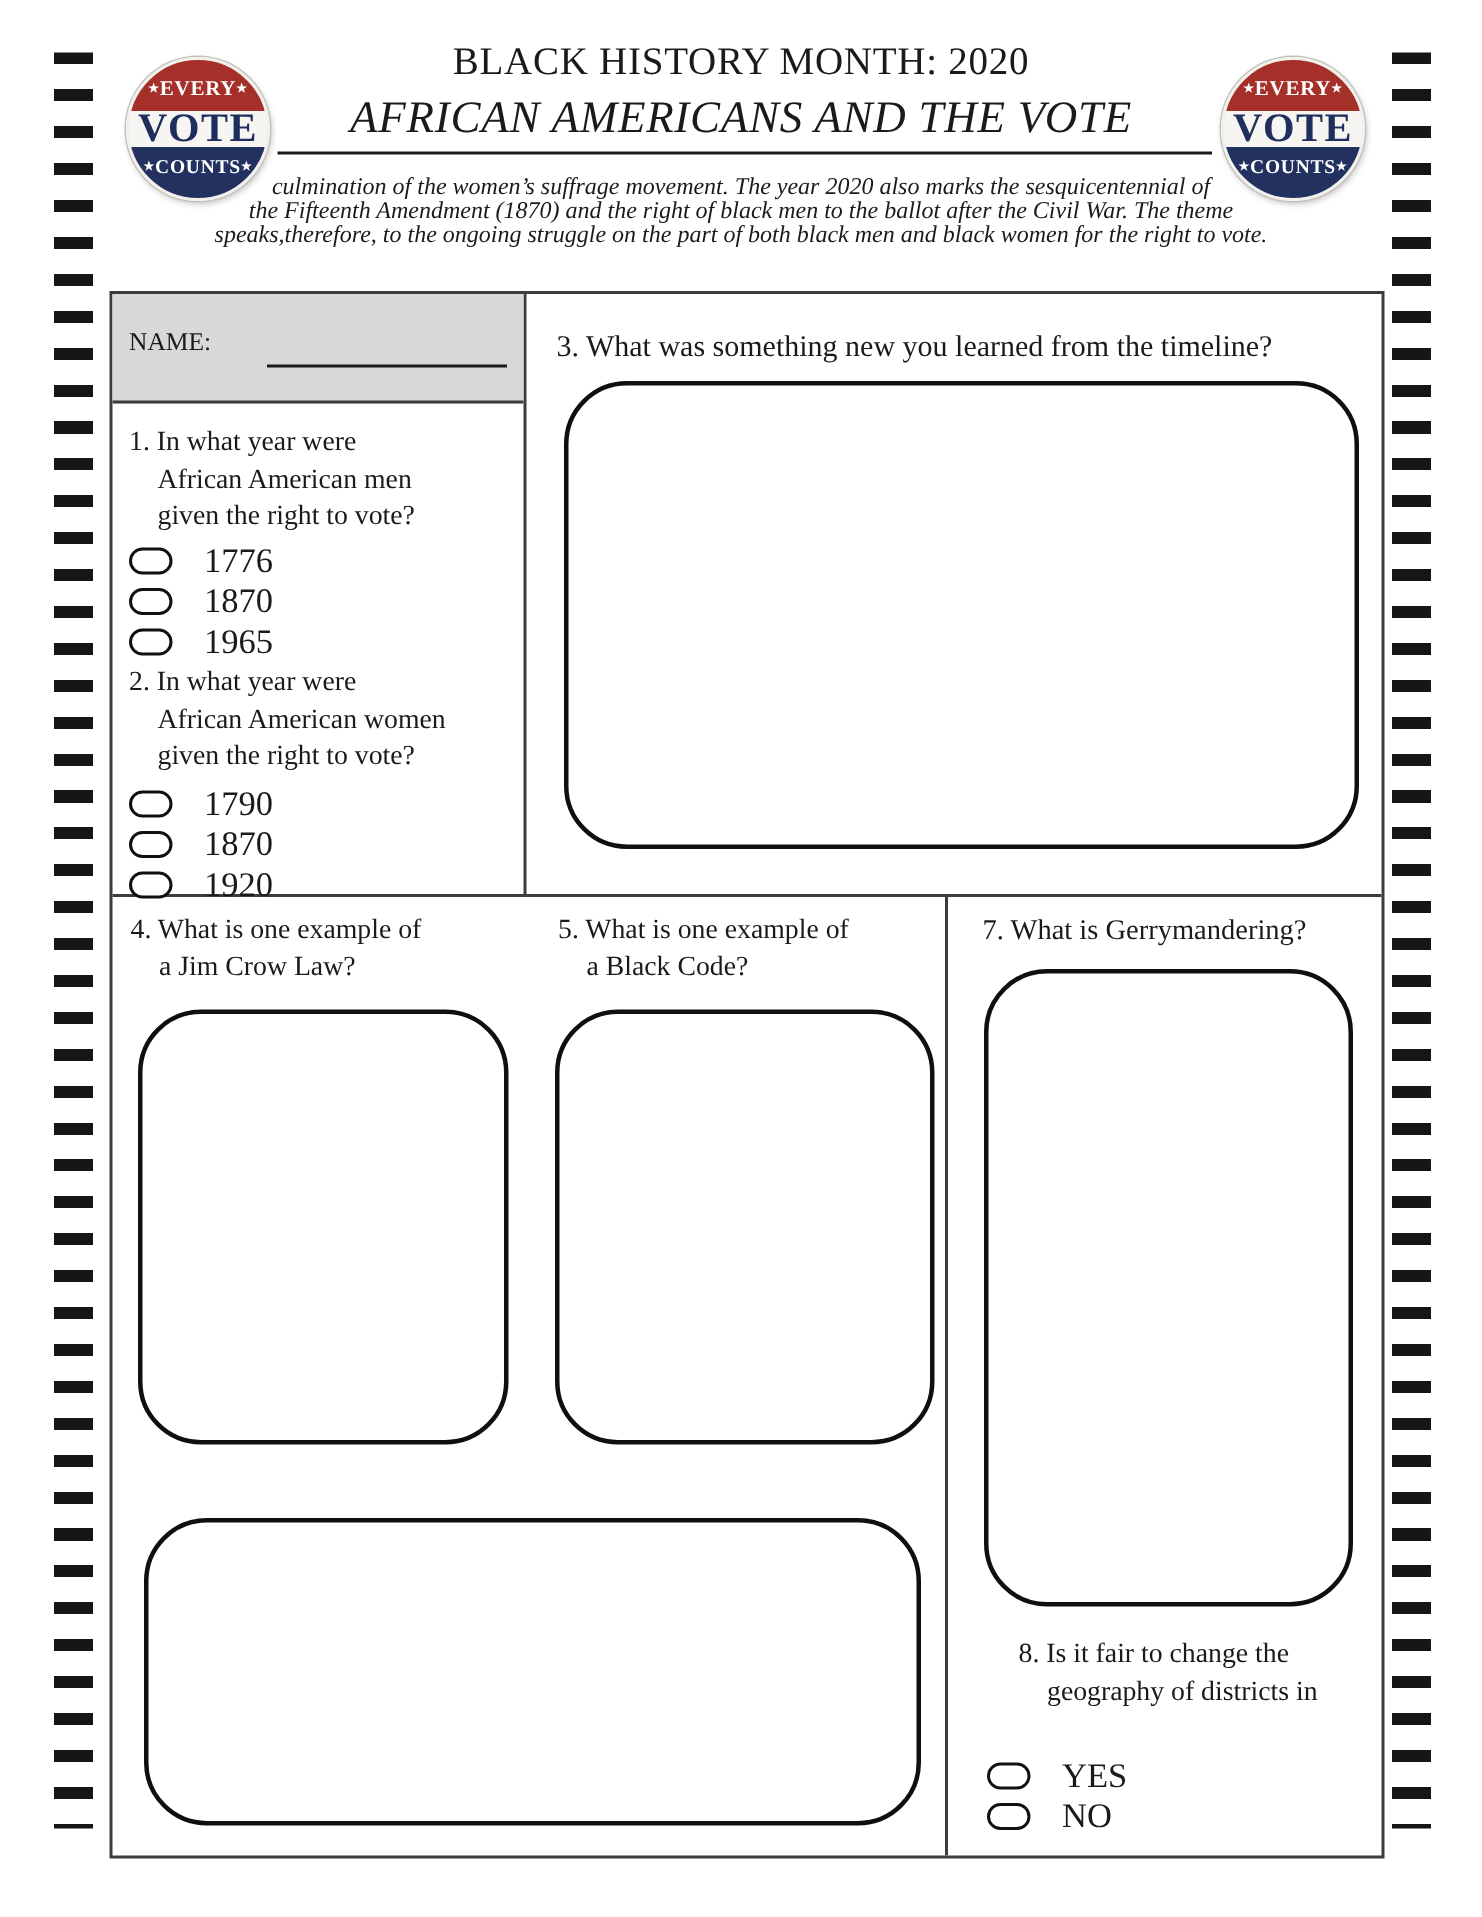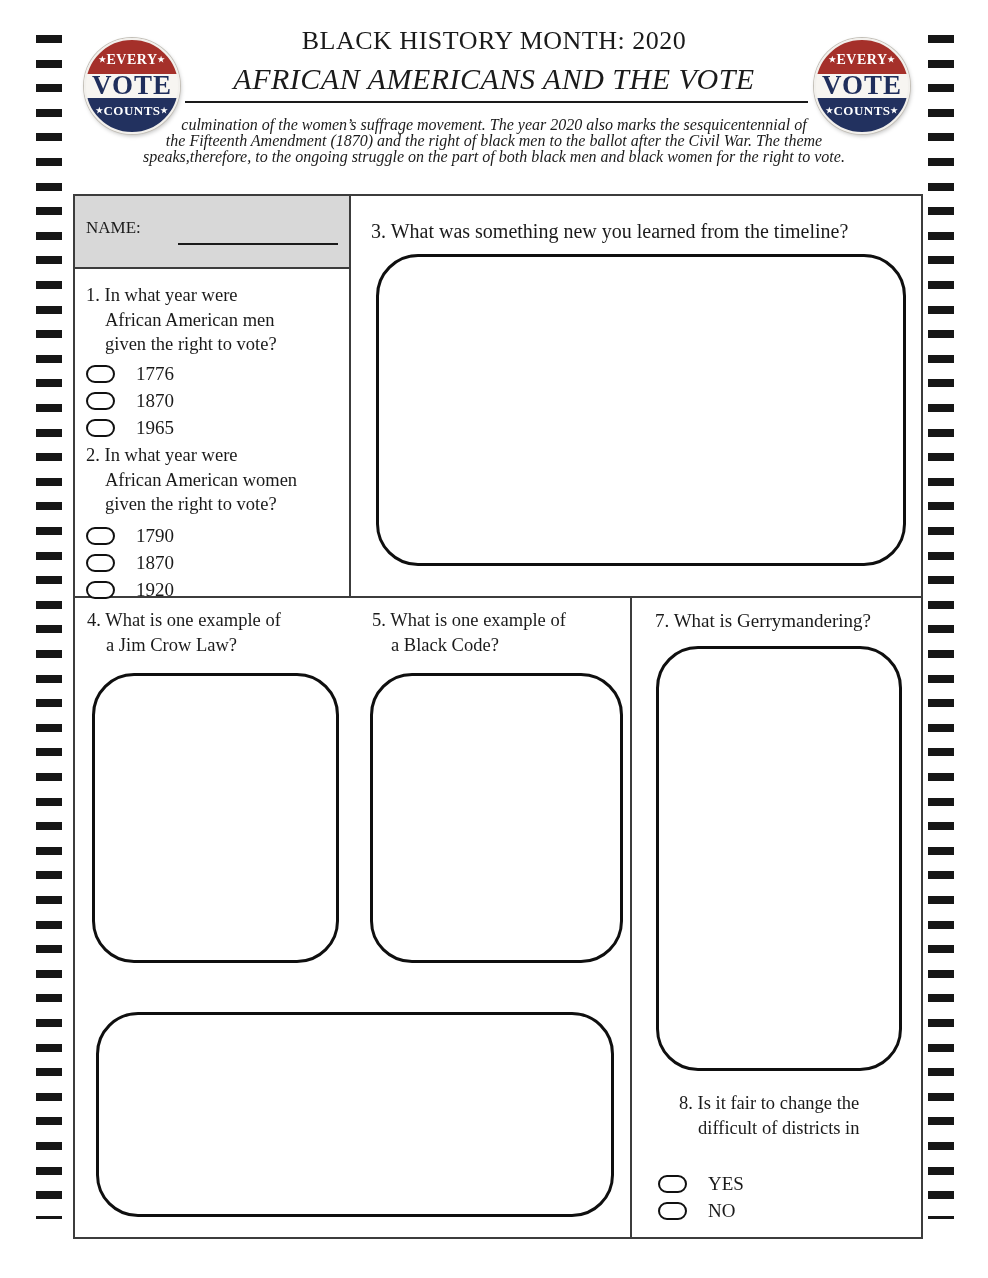--- a/index.html
+++ b/index.html
@@ -69,21 +69,21 @@
 
   .options { position:absolute; }
   .q1-options { left:11px;  top:164px; }
   .q2-options { left:11px;  top:326px; }
   .q8-options { left:583px; top:974px; }
   .opt-row { display:flex; align-items:center; height:27px; }
   .oval {
     width:29px; height:18px; background:#fff;
     border:2.5px solid #101010; border-radius:10px; box-sizing:border-box; flex:0 0 auto;
   }
-  .opt-label { margin-left:21px; font-size:19px; white-space:nowrap; }
+  .opt-label { margin-left:21px; font-size:23px; white-space:nowrap; }
 
   .ans-box { position:absolute; background:#fff; border:3px solid #0f0f0f; border-radius:42px; }
   .q3-box { left:301px; top:58px;  width:524px; height:306px; }
   .q4-box { left:17px;  top:477px; width:241px; height:284px; }
   .q5-box { left:295px; top:477px; width:247px; height:284px; }
   .q6-box { left:21px;  top:816px; width:512px; height:199px; }
   .q7-box { left:581px; top:450px; width:240px; height:419px; }
 </style>
 </head>
 <body>
@@ -180,21 +180,21 @@
     </div>
     <div class="ans-box q5-box"></div>
 
     <div class="ans-box q6-box"></div>
 
     <div class="q-single q7-label">7. What is Gerrymandering?</div>
     <div class="ans-box q7-box"></div>
 
     <div class="q-lines q8-label">
       <div>8. Is it fair to change the</div>
-      <div class="cont">difficult of districts in</div>
+      <div class="cont">geography of districts in</div>
     </div>
     <div class="options q8-options">
       <div class="opt-row">
         <span class="oval"></span>
         <span class="opt-label">YES</span>
       </div>
       <div class="opt-row">
         <span class="oval"></span>
         <span class="opt-label">NO</span>
       </div>

